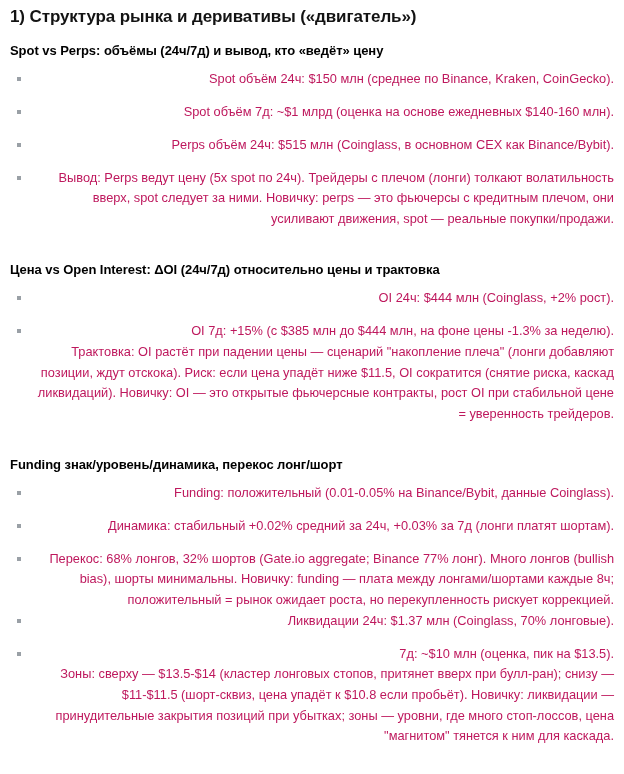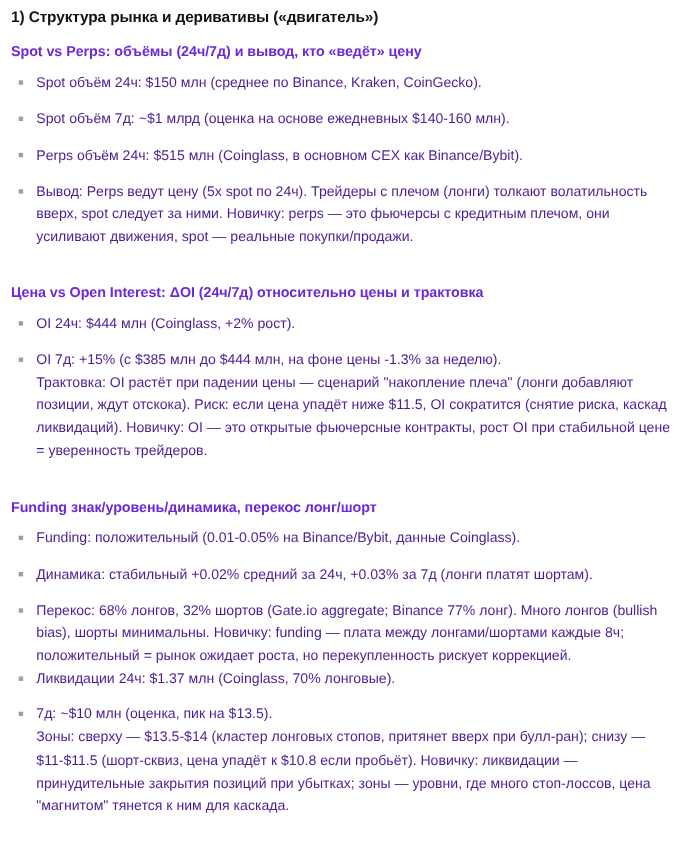--- a/index.html
+++ b/index.html
@@ -15,53 +15,54 @@
     font-family: "Liberation Sans", "DejaVu Sans", sans-serif;
     color: #1f1f1f;
     -webkit-font-smoothing: antialiased;
   }
   .doc {
     box-sizing: border-box;
     width: 624px;
     padding: 6px 10px 0 10px;
   }
   .doc-title {
-    font-size: 14px;
+    font-size: 17px;
     font-weight: bold;
     line-height: 1.35;
     color: #131313;
     margin: 0 0 13px 0;
     letter-spacing: -0.1px;
   }
   .section {
     margin: 0 0 0 0;
   }
   .section-heading {
     font-size: 13px;
     font-weight: bold;
-    color: #6d28d9;
+    color: #000000;
     line-height: 1.35;
     margin: 0 0 10px 0;
     letter-spacing: -0.05px;
   }
   .section + .section .section-heading {
     margin-top: 31px;
   }
   ul.bullets {
     list-style: none;
     margin: 0;
     padding: 0;
   }
   ul.bullets > li {
     position: relative;
     padding-left: 23px;
     margin: 0 0 12px 0;
     font-size: 12.8px;
     line-height: 1.62;
-    color: #4c1d95;
+    color: #be185d;
+    text-align: right;
   }
   ul.bullets > li:last-child {
     margin-bottom: 0;
   }
   ul.bullets > li::before {
     content: "";
     position: absolute;
     left: 7px;
     top: 8px;
     width: 4px;

